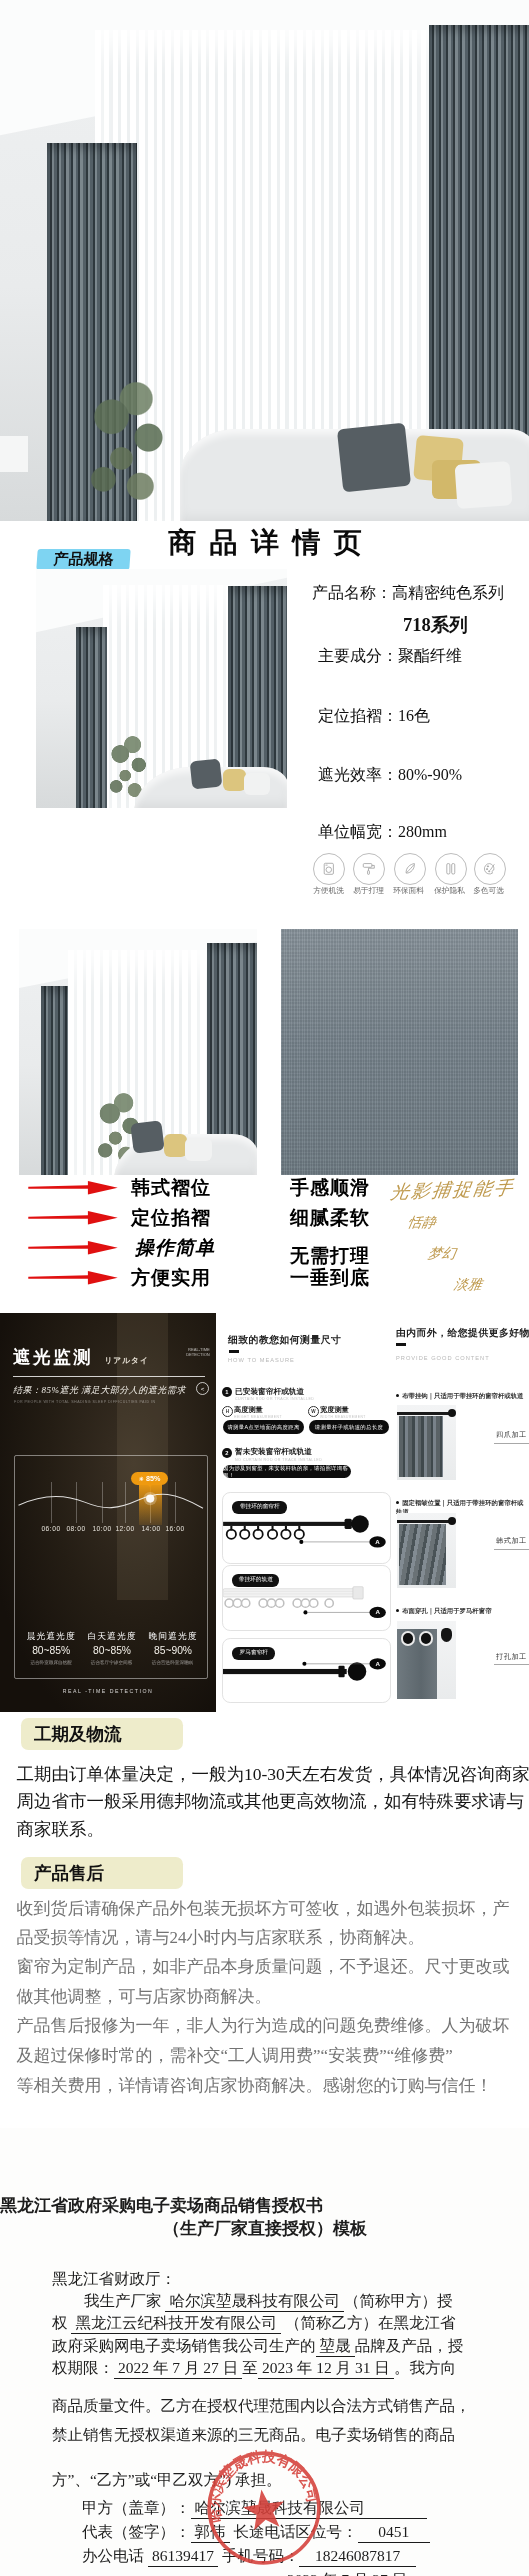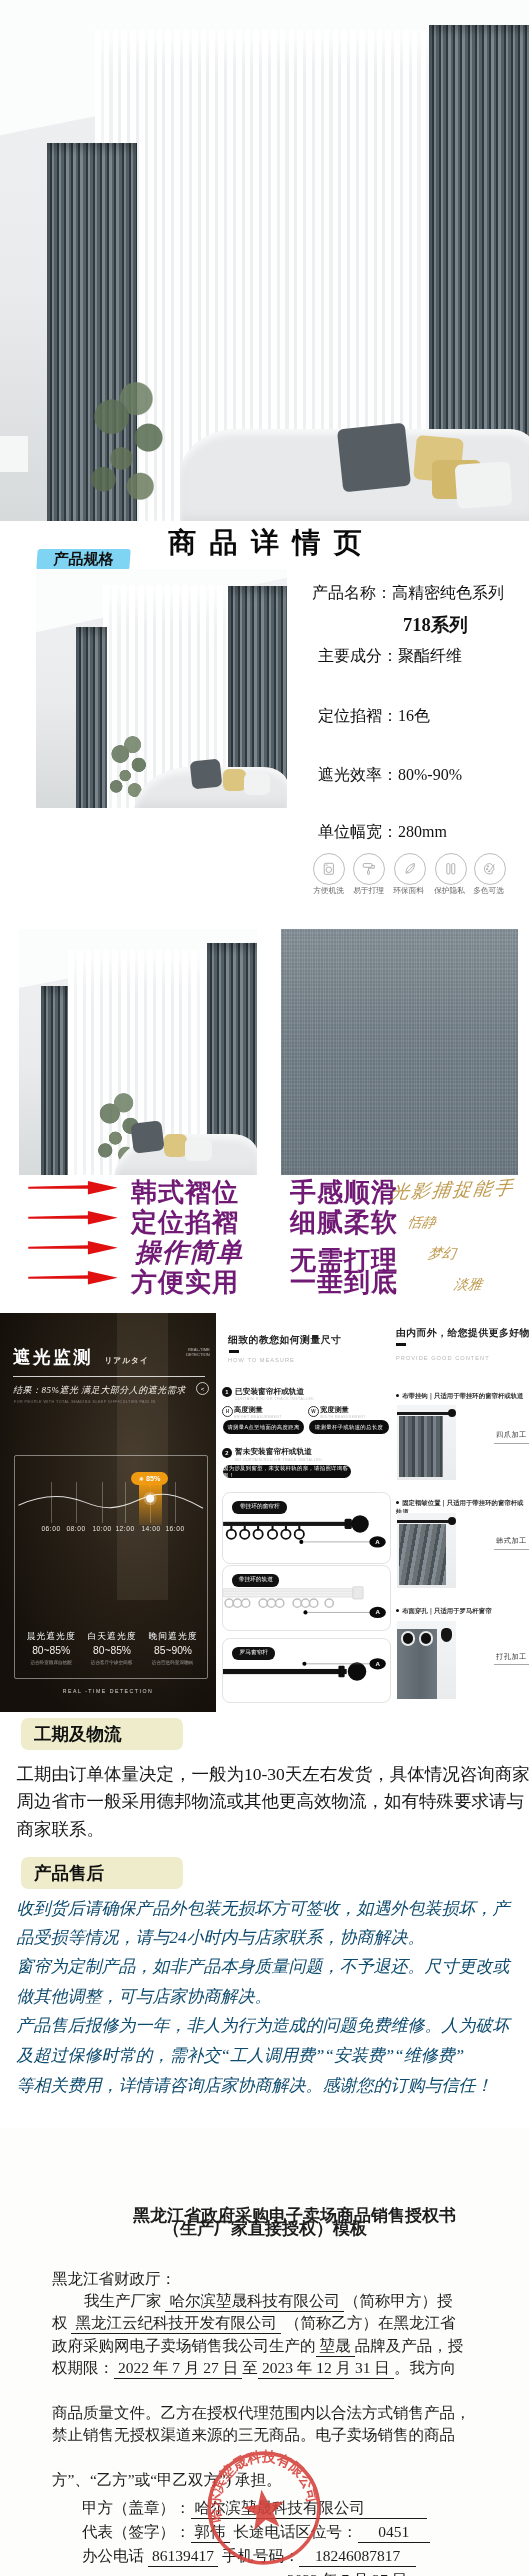--- a/index.html
+++ b/index.html
@@ -26,21 +26,21 @@
      opacity:.85;}
   
   .serif{font-family:"Liberation Serif","DejaVu Serif",serif;}
   .heavy{font-weight:900;}
   .tag-blue{background:#7ed4f2;border-radius:3.1px;transform:skewX(-4deg);
             display:flex;align-items:center;justify-content:center;}
   .tag-cream{background:#eeeccb;border-radius:7.2px;display:flex;align-items:center;padding-left:13.4px;}
   .icon-circle{position:absolute;width:30px;height:30px;border:0.8px solid #bdbdbd;border-radius:50%;
                display:flex;align-items:center;justify-content:center;background:#fff;}
   .icon-label{position:absolute;font-size:7.7px;color:#666;width:41px;text-align:center;}
-  .sellrow-text{position:absolute;font-weight:900;font-size:26px;letter-spacing:1px;color:#701a75;}
+  .sellrow-text{position:absolute;font-weight:900;font-size:19px;letter-spacing:1px;color:#000000;}
   .gold{color:#bf9a4e;font-family:"Liberation Serif",serif;font-style:italic;}
   
   .dark{position:absolute;left:0;top:1313px;width:216px;height:399px;color:#fff;
         background:radial-gradient(ellipse at 62% 38%, #3a3024 0%, #241d14 45%, #15100b 80%);}
   .dark .winglow{position:absolute;left:54%;top:0;width:24%;height:72%;background:rgba(205,185,150,.10);}
   .tick{position:absolute;width:0.5px;background:rgba(255,255,255,.28);}
   .tick-label{position:absolute;font-size:6.7px;color:#e8e4dc;width:26px;text-align:center;letter-spacing:0.5px;}
   .statname{position:absolute;font-size:8.8px;font-family:"Liberation Serif",serif;color:#fff;width:62px;text-align:center;letter-spacing:1px;}
   .statrange{position:absolute;font-size:10.3px;color:#f4f1ea;width:62px;text-align:center;}
   .statdesc{position:absolute;font-size:4.6px;color:rgba(255,255,255,.55);width:67px;text-align:center;}
@@ -60,21 +60,21 @@
   .rodlabel{position:absolute;left:9.3px;top:8.2px;background:#111;border-radius:6.2px;color:#fff;font-size:5.7px;
             display:flex;align-items:center;justify-content:center;height:12.4px;}
   .bullet{position:absolute;font-weight:600;font-size:6.4px;color:#333;}
   .bullet::before{content:"";display:inline-block;width:3.1px;height:3.1px;background:#111;border-radius:50%;
                   margin-right:3.1px;vertical-align:1px;}
   .goodimg{position:absolute;width:59px;background:linear-gradient(180deg,#f3f4f5,#e9ebec);overflow:hidden;}
   .goodtag{position:absolute;font-size:7.2px;color:#333;letter-spacing:0.5px;}
   .goodtag-line{position:absolute;width:37px;height:0.5px;background:#a8a8a8;}
   
   .bodyline{position:absolute;font-family:"Liberation Serif","DejaVu Serif",serif;font-size:17.5px;color:#161616;white-space:nowrap;}
-  .afterline{position:absolute;font-family:"Liberation Serif","DejaVu Serif",serif;font-size:17px;color:#0c4a6e;white-space:nowrap;font-style:italic;}
+  .afterline{position:absolute;font-family:"Liberation Serif","DejaVu Serif",serif;font-size:17px;color:#737373;white-space:nowrap;}
   
   .letter-line{position:absolute;font-family:"Liberation Serif","DejaVu Serif",serif;font-size:15.5px;color:#1d1d1d;white-space:nowrap;}
   .ul{border-bottom:0.8px solid #1c1c1c;padding:0 4.1px 1.5px;}
   .stamp{position:absolute;opacity:.88;}
 </style>
 </head>
 <body>
 
 <div class="page">
 
@@ -391,33 +391,33 @@
   </div>
   <div class="afterline" style="left:16.5px;top:1897px;">收到货后请确保产品外包装无损坏方可签收，如遇外包装损坏，产</div>
   <div class="afterline" style="left:16.5px;top:1926px;">品受损等情况，请与24小时内与店家联系，协商解决。</div>
   <div class="afterline" style="left:16.5px;top:1955px;">窗帘为定制产品，如非产品本身质量问题，不予退还。尺寸更改或</div>
   <div class="afterline" style="left:16.5px;top:1985px;">做其他调整，可与店家协商解决。</div>
   <div class="afterline" style="left:16.5px;top:2014px;">产品售后报修为一年，非人为行为造成的问题免费维修。人为破坏</div>
   <div class="afterline" style="left:16.5px;top:2044px;">及超过保修时常的，需补交“工人调用费”“安装费”“维修费”</div>
   <div class="afterline" style="left:16.5px;top:2074px;">等相关费用，详情请咨询店家协商解决。感谢您的订购与信任！</div>
 
   <div class="abs" style="left:0;top:2128px;width:530px;height:680px;background:#fdfdfc;">
-    <div class="letter-line" style="left:0;top:76px;width:456px;text-align:right;font-size:17px;font-weight:700;">黑龙江省政府采购电子卖场商品销售授权书</div>
+    <div class="letter-line" style="left:0;top:66px;width:456px;text-align:left;font-size:17px;font-weight:700;">黑龙江省政府采购电子卖场商品销售授权书</div>
     <div class="letter-line" style="left:0;top:89px;width:530px;text-align:center;font-size:17px;font-weight:700;">（生产厂家直接授权）模板</div>
     <div class="letter-line" style="left:52px;top:141px;">黑龙江省财政厅：</div>
 
     <div class="letter-line" style="left:84px;top:163px;">
       <span>我生产厂家 </span><span class="ul">哈尔滨堃晟科技有限公司</span><span>（简称甲方）授</span></div>
     <div class="letter-line" style="left:52px;top:185px;">
       <span>权 </span><span class="ul">黑龙江云纪科技开发有限公司</span><span> （简称乙方）在黑龙江省</span></div>
     <div class="letter-line" style="left:52px;top:208px;">
       <span>政府采购网电子卖场销售我公司生产的</span><span class="ul">堃晟</span><span>品牌及产品，授</span></div>
     <div class="letter-line" style="left:52px;top:230px;">
       <span>权期限：</span><span class="ul">2022 年 7 月 27 日</span><span>至</span><span class="ul">2023 年 12 月 31 日</span><span>。我方向</span></div>
-    <div class="letter-line" style="left:52px;top:275px;">商品质量文件。乙方在授权代理范围内以合法方式销售产品，</div>
+    <div class="letter-line" style="left:52px;top:268px;">商品质量文件。乙方在授权代理范围内以合法方式销售产品，</div>
     <div class="letter-line" style="left:52px;top:297px;">禁止销售无授权渠道来源的三无商品。电子卖场销售的商品</div>
     <div class="letter-line" style="left:52px;top:342px;">方”、“乙方”或“甲乙双方”) 承担。</div>
 
     <div class="letter-line" style="left:82px;top:370px;">
       <span>甲方（盖章）：</span><span class="ul" style="padding-right:62px;">哈尔滨堃晟科技有限公司</span></div>
     <div class="letter-line" style="left:82px;top:394px;">
       <span>代表（签字）：</span><span class="ul">郭伟</span><span> 长途电话区位号：</span><span class="ul" style="padding:0 20.6px 1.5px;">0451</span></div>
     <div class="letter-line" style="left:82px;top:418px;">
       <span>办公电话 </span><span class="ul">86139417</span><span> 手机号码：</span><span class="ul" style="padding:0 15.5px 1.5px;">18246087817</span></div>
     <div class="letter-line ul" style="left:283px;top:442px;">2022 年 7 月 27 日</div>

